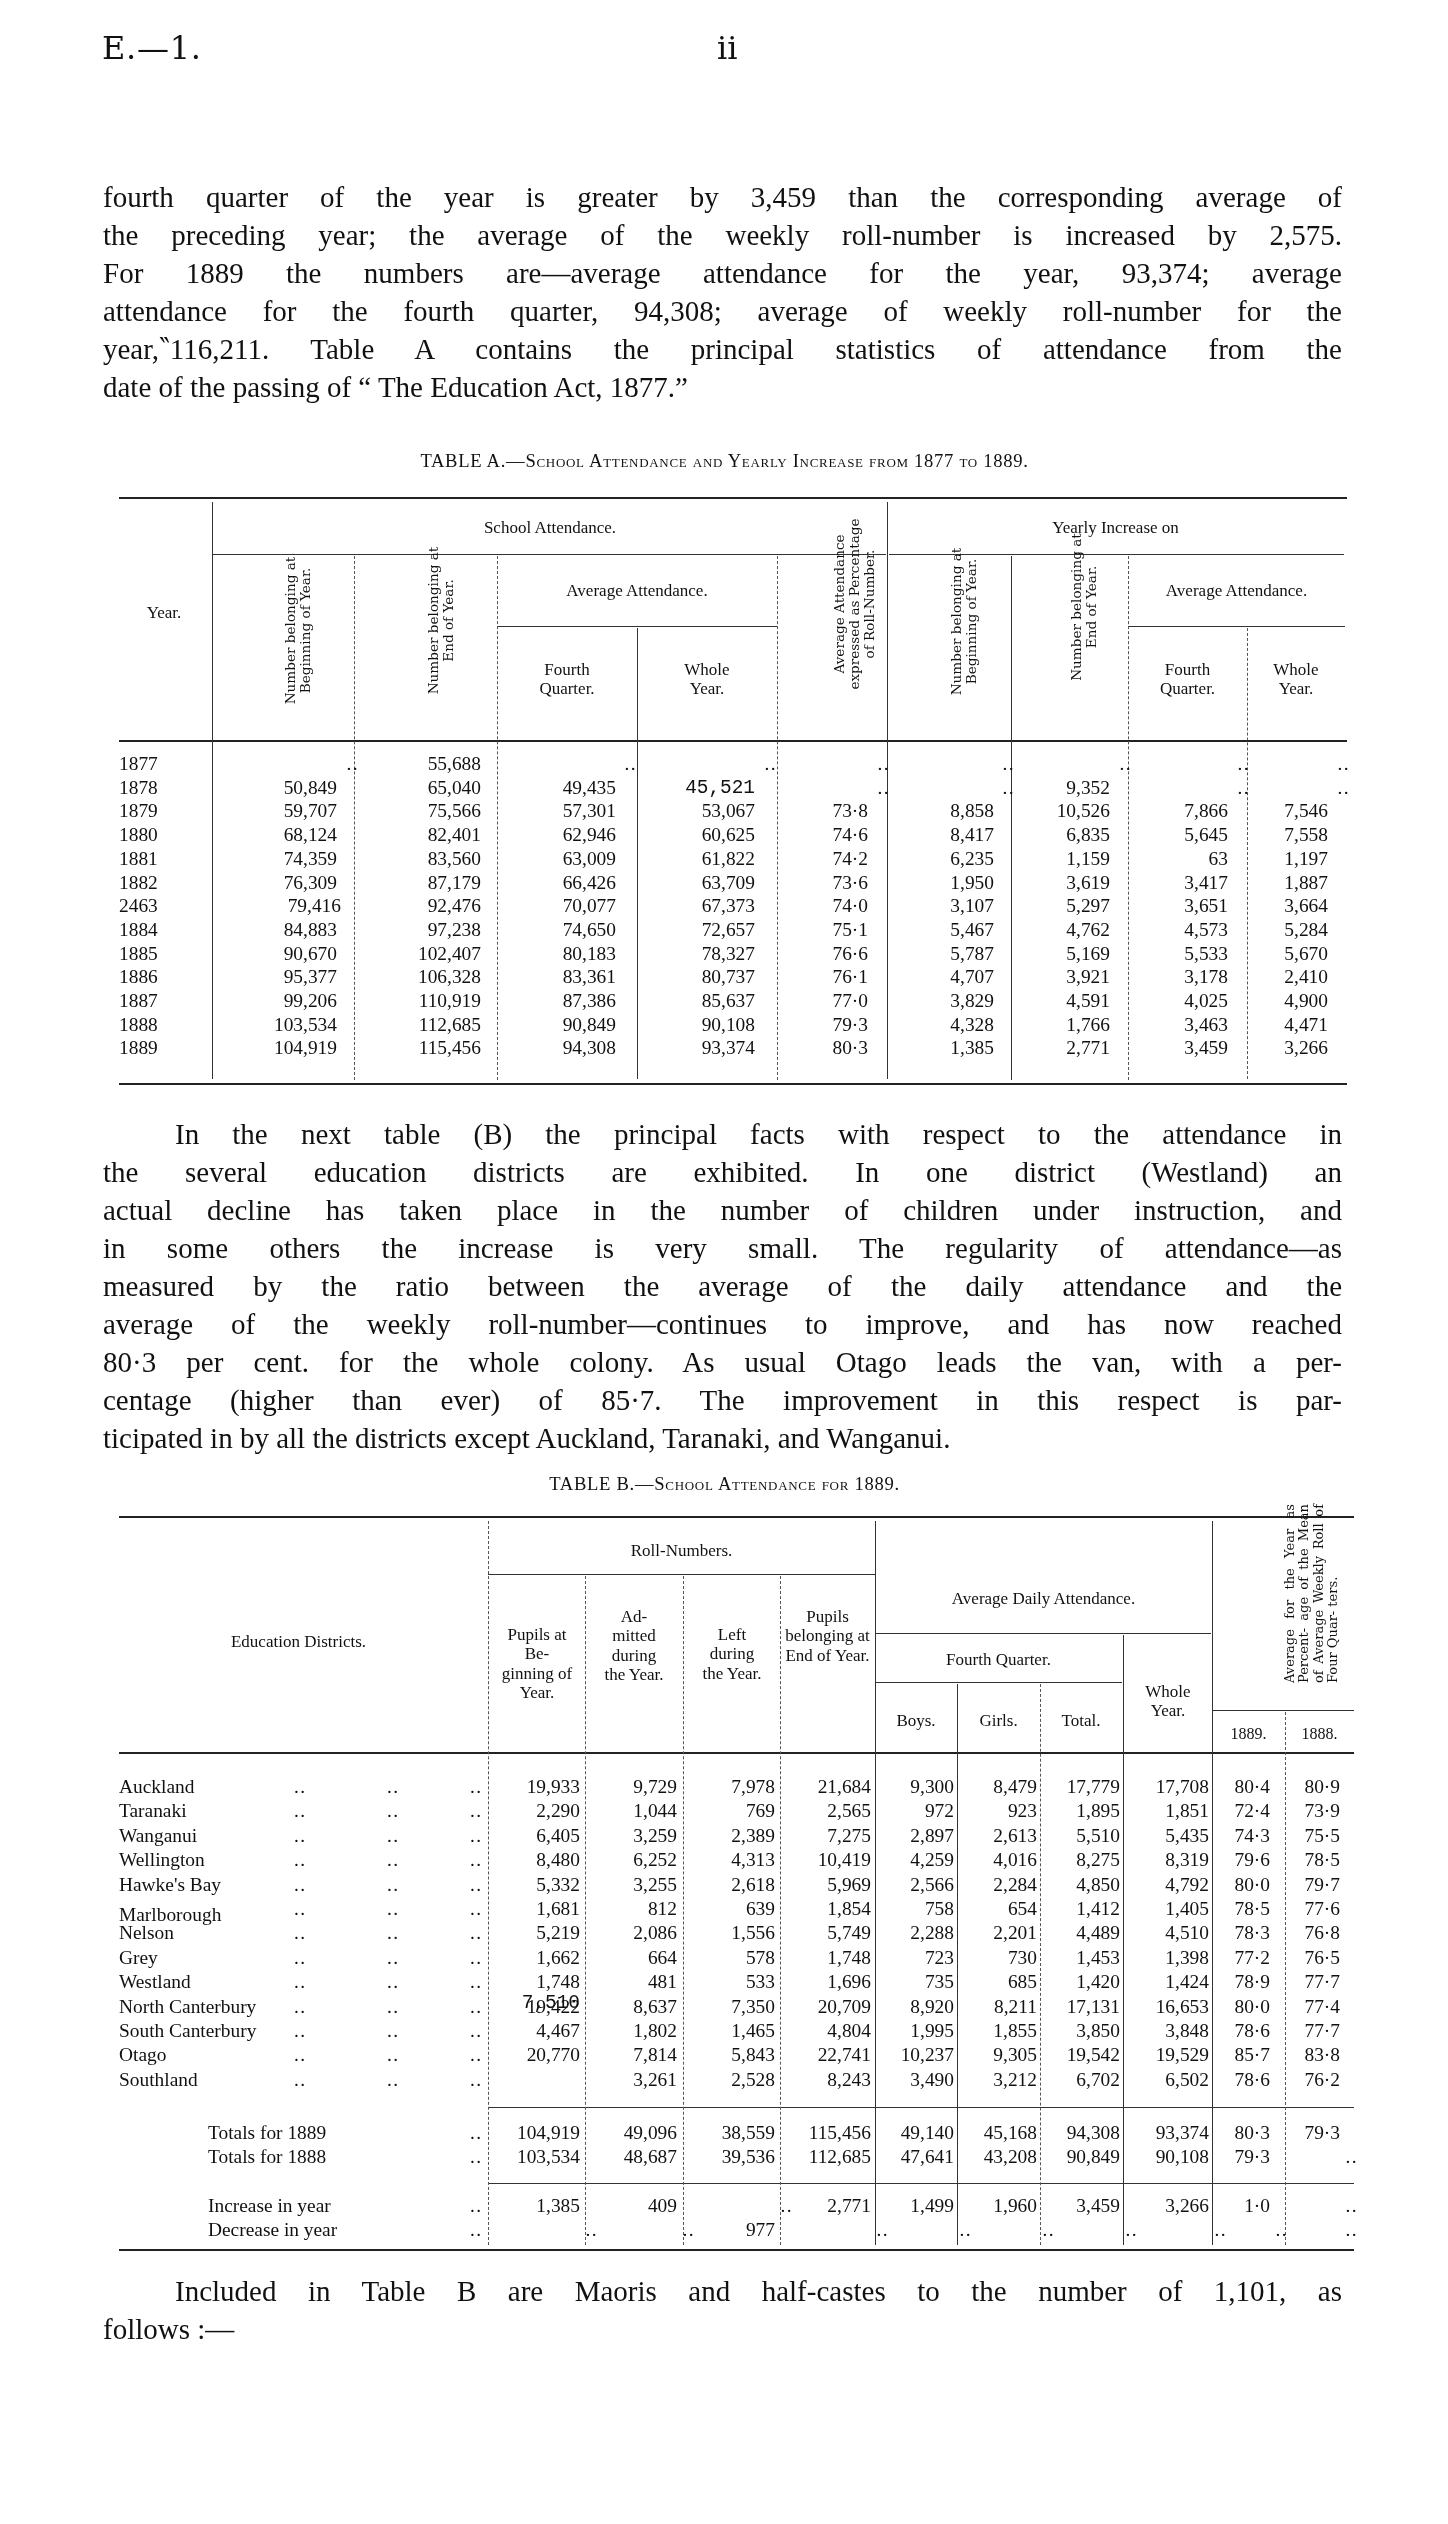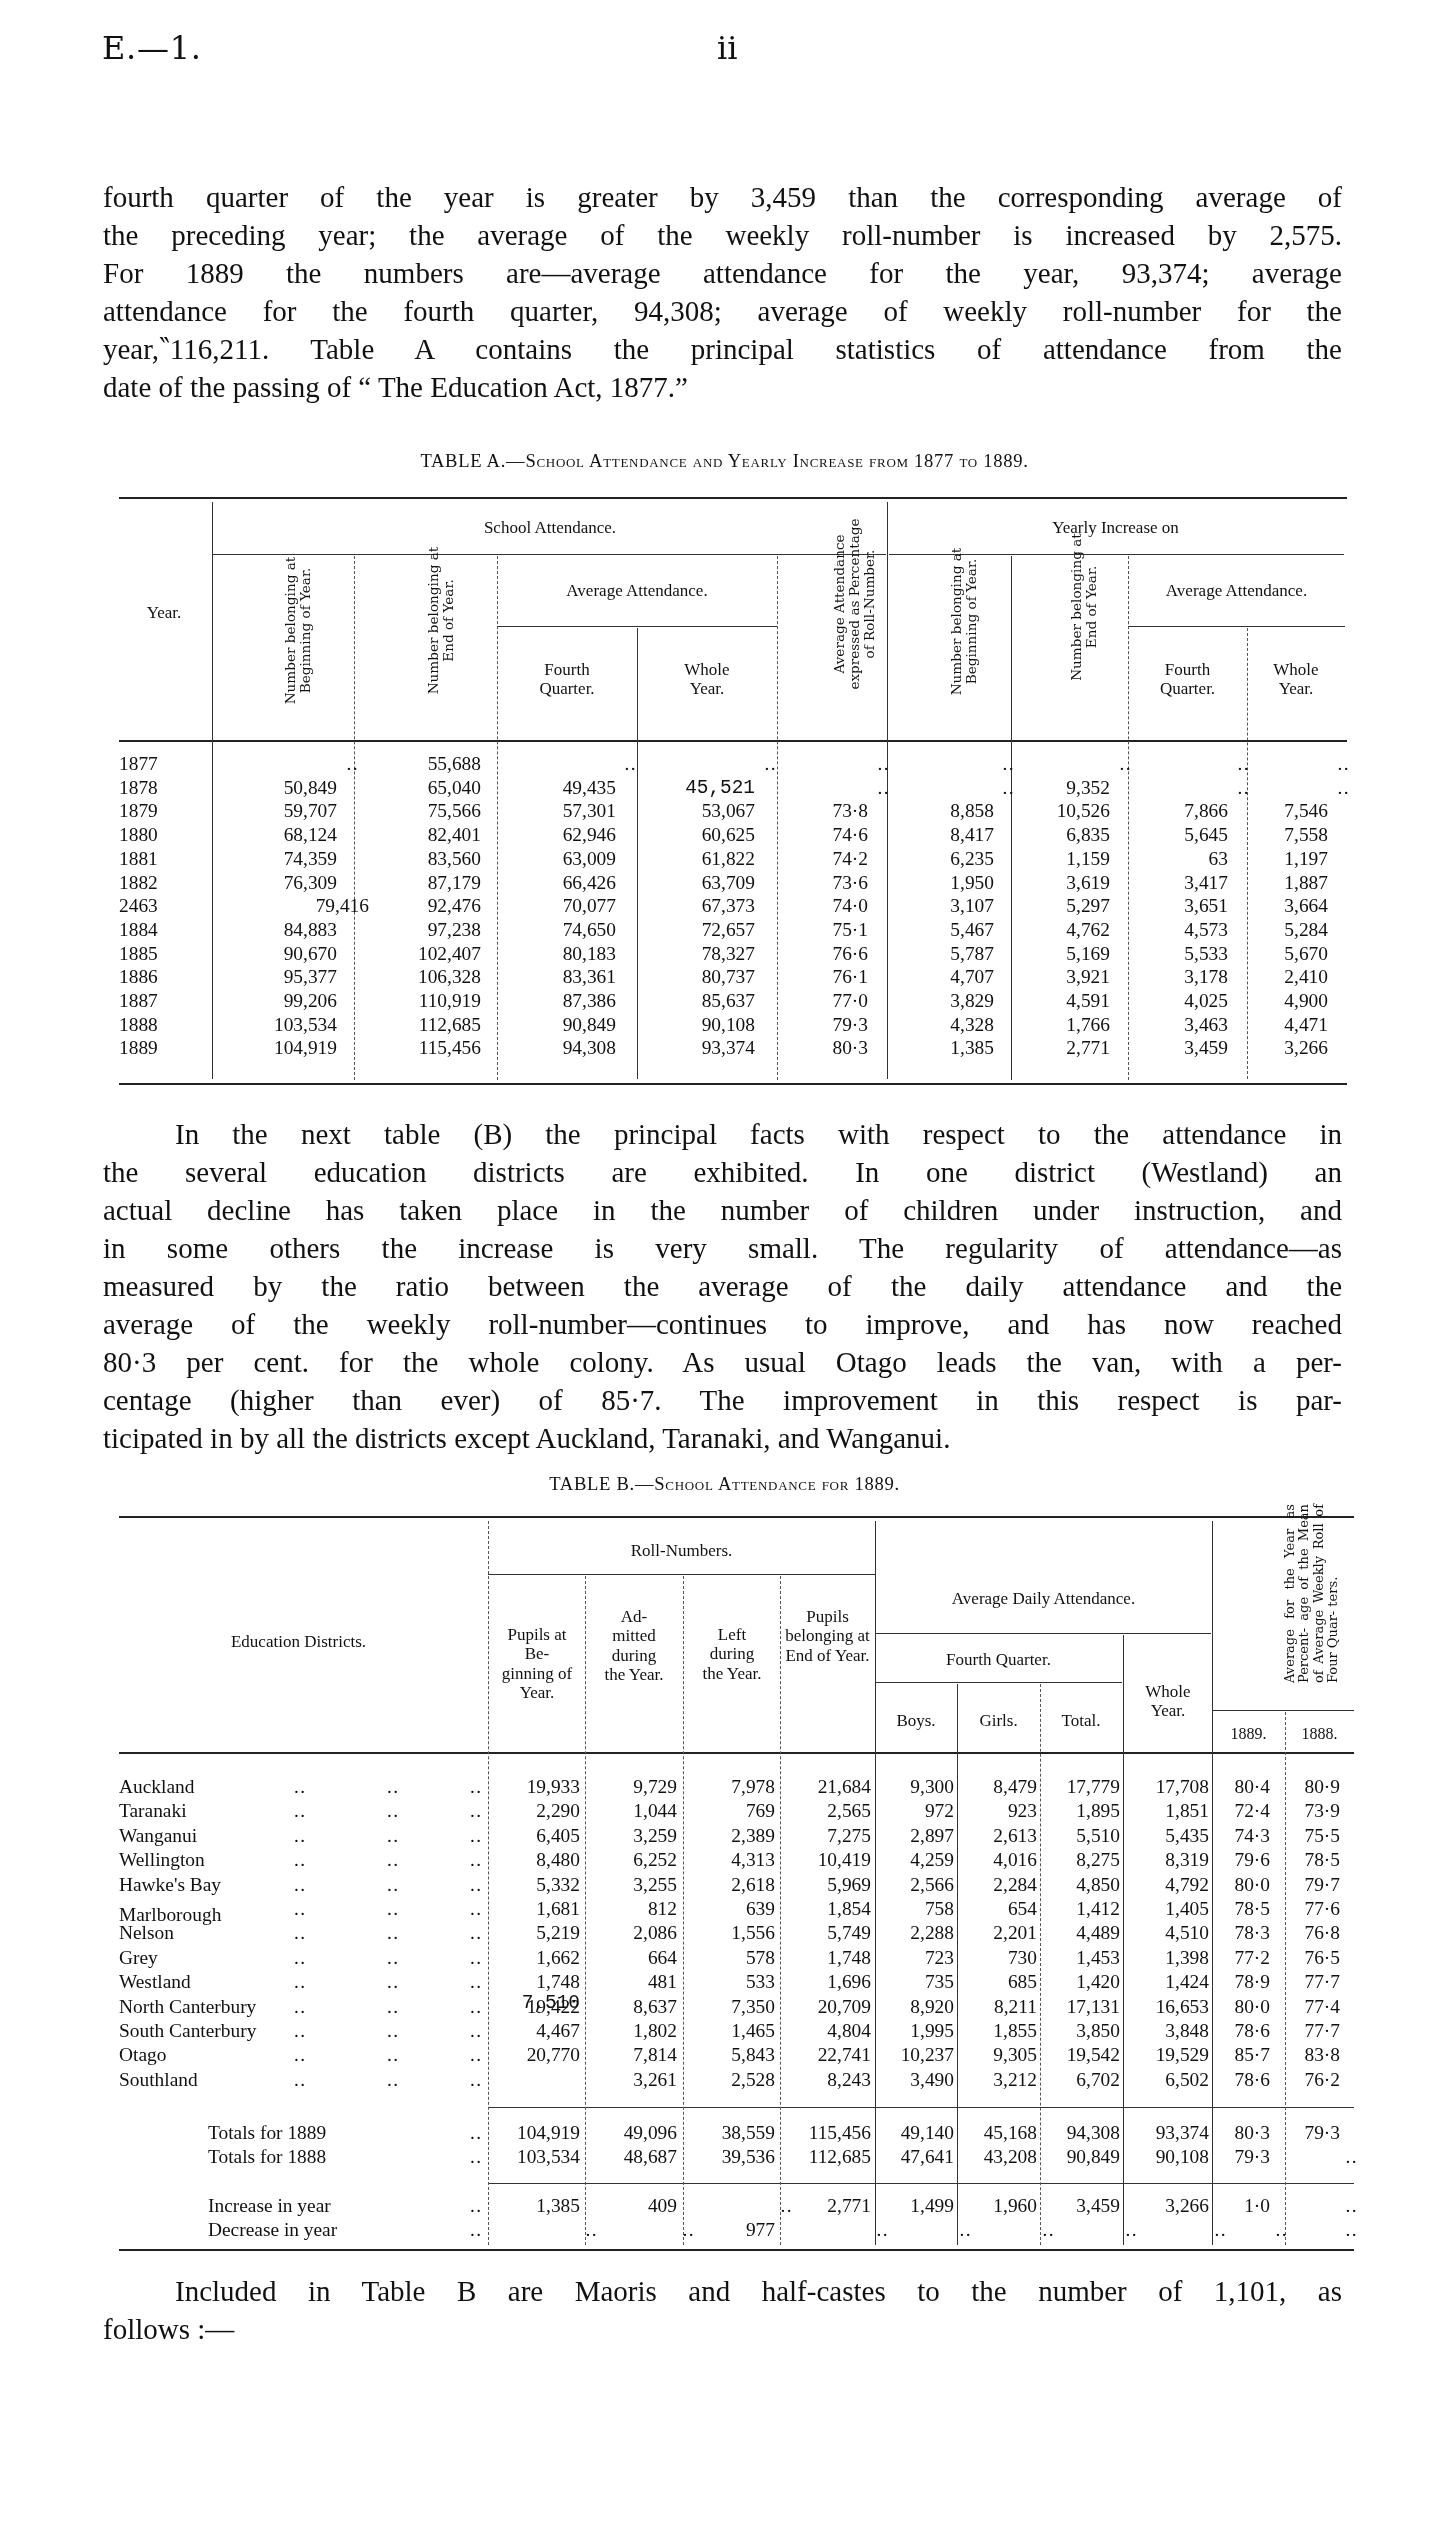--- a/index.html
+++ b/index.html
@@ -137,21 +137,21 @@
       <div class="cell" style="top: 872px; right: 1112px; text-align: right;">76,309</div>
       <div class="cell" style="top: 872px; right: 968px; text-align: right;">87,179</div>
       <div class="cell" style="top: 872px; right: 833px; text-align: right;">66,426</div>
       <div class="cell" style="top: 872px; right: 694px; text-align: right;">63,709</div>
       <div class="cell" style="top: 872px; right: 581px; text-align: right;">73·6</div>
       <div class="cell" style="top: 872px; right: 455px; text-align: right;">1,950</div>
       <div class="cell" style="top: 872px; right: 339px; text-align: right;">3,619</div>
       <div class="cell" style="top: 872px; right: 221px; text-align: right;">3,417</div>
       <div class="cell" style="top: 872px; right: 121px; text-align: right;">1,887</div>
       <div class="cell" style="top: 895px; left: 119px;">2463</div>
-      <div class="cell" style="top: 895px; right: 1080px; text-align: left;">79,416</div>
+      <div class="cell" style="top: 895px; right: 1108px; text-align: left;">79,416</div>
       <div class="cell" style="top: 895px; right: 968px; text-align: right;">92,476</div>
       <div class="cell" style="top: 895px; right: 833px; text-align: right;">70,077</div>
       <div class="cell" style="top: 895px; right: 694px; text-align: right;">67,373</div>
       <div class="cell" style="top: 895px; right: 581px; text-align: right;">74·0</div>
       <div class="cell" style="top: 895px; right: 455px; text-align: right;">3,107</div>
       <div class="cell" style="top: 895px; right: 339px; text-align: right;">5,297</div>
       <div class="cell" style="top: 895px; right: 221px; text-align: right;">3,651</div>
       <div class="cell" style="top: 895px; right: 121px; text-align: right;">3,664</div>
       <div class="cell" style="top: 919px; left: 119px;">1884</div>
       <div class="cell" style="top: 919px; right: 1112px; text-align: right;">84,883</div>

